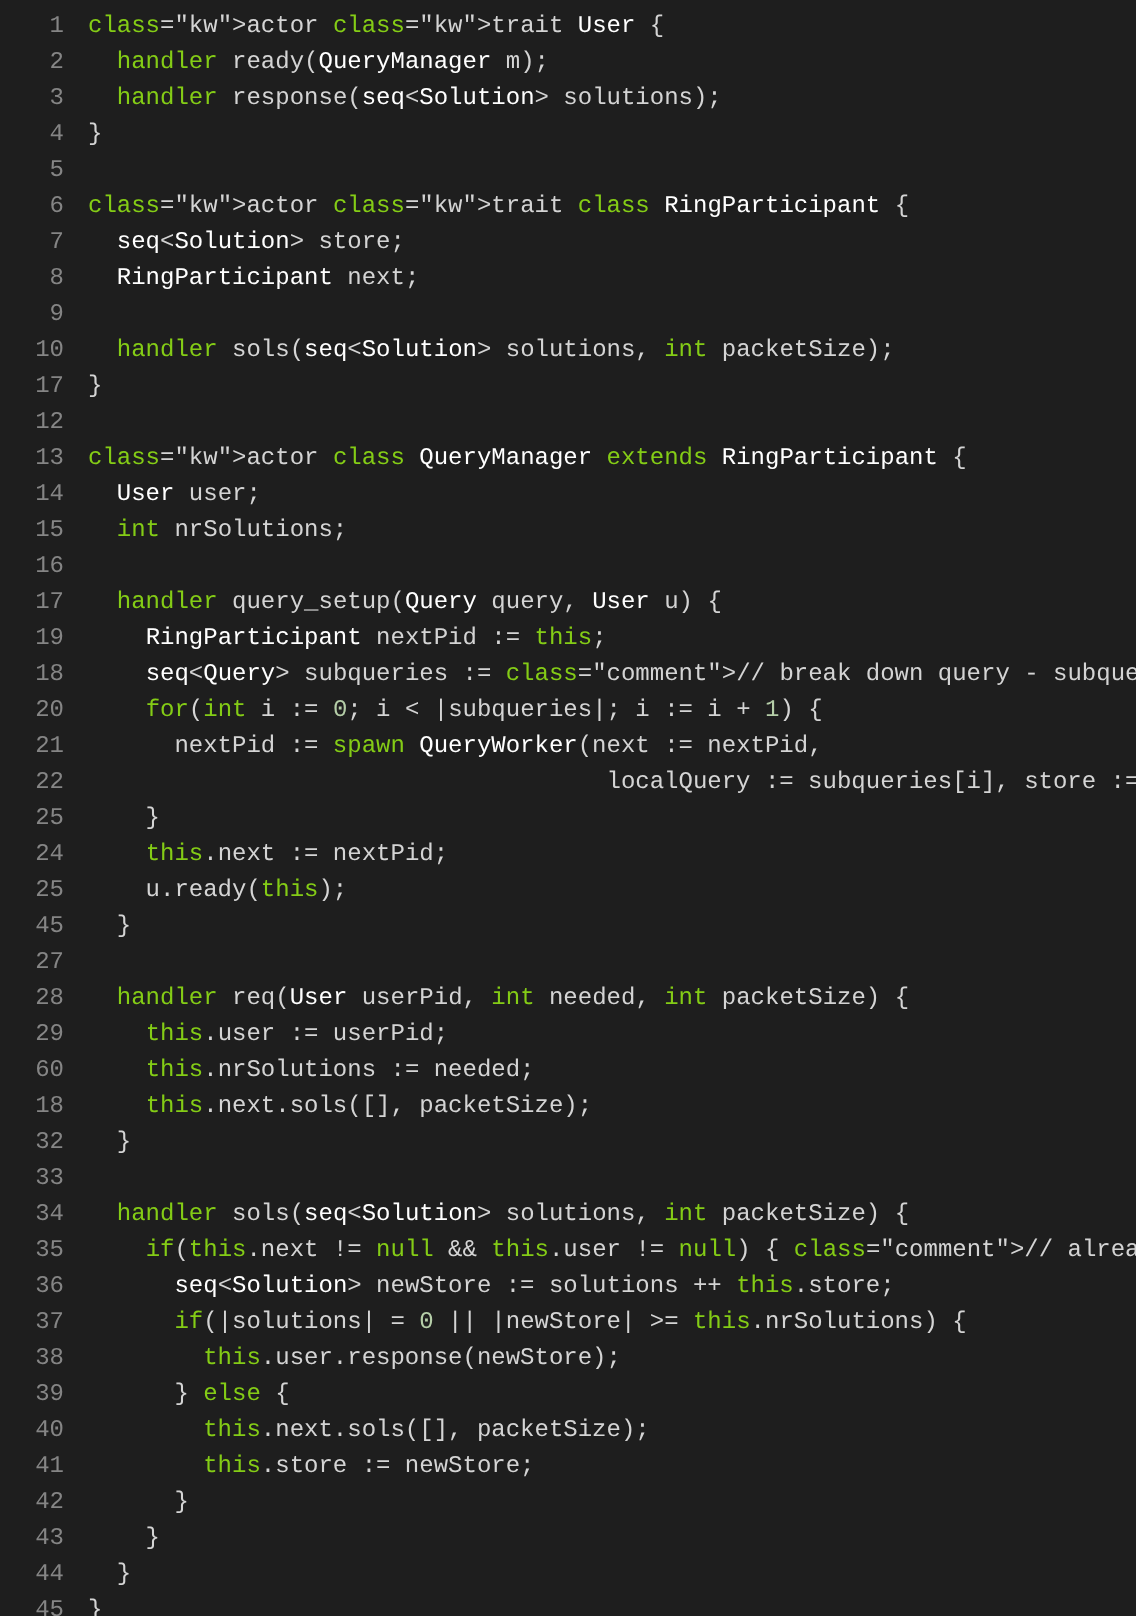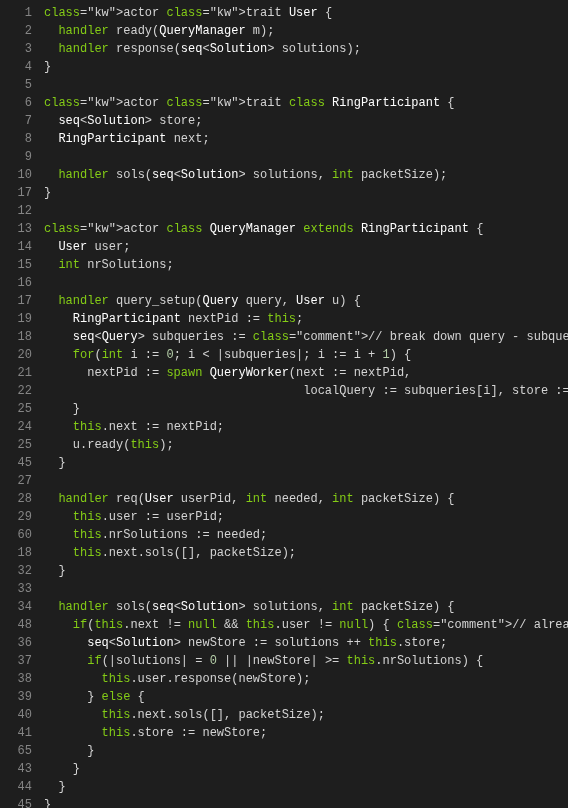--- a/index.html
+++ b/index.html
@@ -91,26 +91,26 @@
       <div class="line-number">25</div>
       <div class="line-number">45</div>
       <div class="line-number">27</div>
       <div class="line-number">28</div>
       <div class="line-number">29</div>
       <div class="line-number">60</div>
       <div class="line-number">18</div>
       <div class="line-number">32</div>
       <div class="line-number">33</div>
       <div class="line-number">34</div>
-      <div class="line-number">48</div>
+      <div class="line-number">35</div>
       <div class="line-number">36</div>
       <div class="line-number">37</div>
       <div class="line-number">38</div>
       <div class="line-number">39</div>
       <div class="line-number">40</div>
       <div class="line-number">41</div>
-      <div class="line-number">65</div>
+      <div class="line-number">42</div>
       <div class="line-number">43</div>
       <div class="line-number">44</div>
       <div class="line-number">45</div>
     </div>
   <div class="code-lines" id="code-content"><div class="code-line"><span <span="" class="kw">class</span>="kw"&gt;actor <span <span="" class="kw">class</span>="kw"&gt;trait <span class="type">User</span> {</div><div class="code-line">  <span class="kw">handler</span> ready(<span class="type">QueryManager</span> m);</div><div class="code-line">  <span class="kw">handler</span> response(<span class="type">seq</span>&lt;<span class="type">Solution</span>&gt; solutions);</div><div class="code-line">}</div><div class="code-line">&nbsp;</div><div class="code-line"><span <span="" class="kw">class</span>="kw"&gt;actor <span <span="" class="kw">class</span>="kw"&gt;trait <span class="kw">class</span> <span class="type">RingParticipant</span> {</div><div class="code-line">  <span class="type">seq</span>&lt;<span class="type">Solution</span>&gt; store;</div><div class="code-line">  <span class="type">RingParticipant</span> next;</div><div class="code-line">&nbsp;</div><div class="code-line">  <span class="kw">handler</span> sols(<span class="type">seq</span>&lt;<span class="type">Solution</span>&gt; solutions, <span class="kw">int</span> packetSize);</div><div class="code-line">}</div><div class="code-line">&nbsp;</div><div class="code-line"><span <span="" class="kw">class</span>="kw"&gt;actor <span class="kw">class</span> <span class="type">QueryManager</span> <span class="kw">extends</span> <span class="type">RingParticipant</span> {</div><div class="code-line">  <span class="type">User</span> user;</div><div class="code-line">  <span class="kw">int</span> nrSolutions;</div><div class="code-line">&nbsp;</div><div class="code-line">  <span class="kw">handler</span> query_setup(<span class="type">Query</span> query, <span class="type">User</span> u) {</div><div class="code-line">    <span class="type">RingParticipant</span> nextPid := <span class="kw">this</span>;</div><div class="code-line">    <span class="type">seq</span>&lt;<span class="type">Query</span>&gt; subqueries := <span <span="" class="kw">class</span>="comment"&gt;// break down query - subqueries is non-empty</div><div class="code-line">    <span class="kw">for</span>(<span class="kw">int</span> i := <span class="num">0</span>; i &lt; |subqueries|; i := i + <span class="num">1</span>) {</div><div class="code-line">      nextPid := <span class="kw">spawn</span> <span class="type">QueryWorker</span>(next := nextPid,</div><div class="code-line">                                    localQuery := subqueries[i], store := []);</div><div class="code-line">    }</div><div class="code-line">    <span class="kw">this</span>.next := nextPid;</div><div class="code-line">    u.ready(<span class="kw">this</span>);</div><div class="code-line">  }</div><div class="code-line">&nbsp;</div><div class="code-line">  <span class="kw">handler</span> req(<span class="type">User</span> userPid, <span class="kw">int</span> needed, <span class="kw">int</span> packetSize) {</div><div class="code-line">    <span class="kw">this</span>.user := userPid;</div><div class="code-line">    <span class="kw">this</span>.nrSolutions := needed;</div><div class="code-line">    <span class="kw">this</span>.next.sols([], packetSize);</div><div class="code-line">  }</div><div class="code-line">&nbsp;</div><div class="code-line">  <span class="kw">handler</span> sols(<span class="type">seq</span>&lt;<span class="type">Solution</span>&gt; solutions, <span class="kw">int</span> packetSize) {</div><div class="code-line">    <span class="kw">if</span>(<span class="kw">this</span>.next != <span class="kw">null</span> &amp;&amp; <span class="kw">this</span>.user != <span class="kw">null</span>) { <span <span="" class="kw">class</span>="comment"&gt;// already initialised</div><div class="code-line">      <span class="type">seq</span>&lt;<span class="type">Solution</span>&gt; newStore := solutions ++ <span class="kw">this</span>.store;</div><div class="code-line">      <span class="kw">if</span>(|solutions| = <span class="num">0</span> || |newStore| &gt;= <span class="kw">this</span>.nrSolutions) {</div><div class="code-line">        <span class="kw">this</span>.user.response(newStore);</div><div class="code-line">      } <span class="kw">else</span> {</div><div class="code-line">        <span class="kw">this</span>.next.sols([], packetSize);</div><div class="code-line">        <span class="kw">this</span>.store := newStore;</div><div class="code-line">      }</div><div class="code-line">    }</div><div class="code-line">  }</div><div class="code-line">}</div></div>
 </div>
 
 </body></html>

